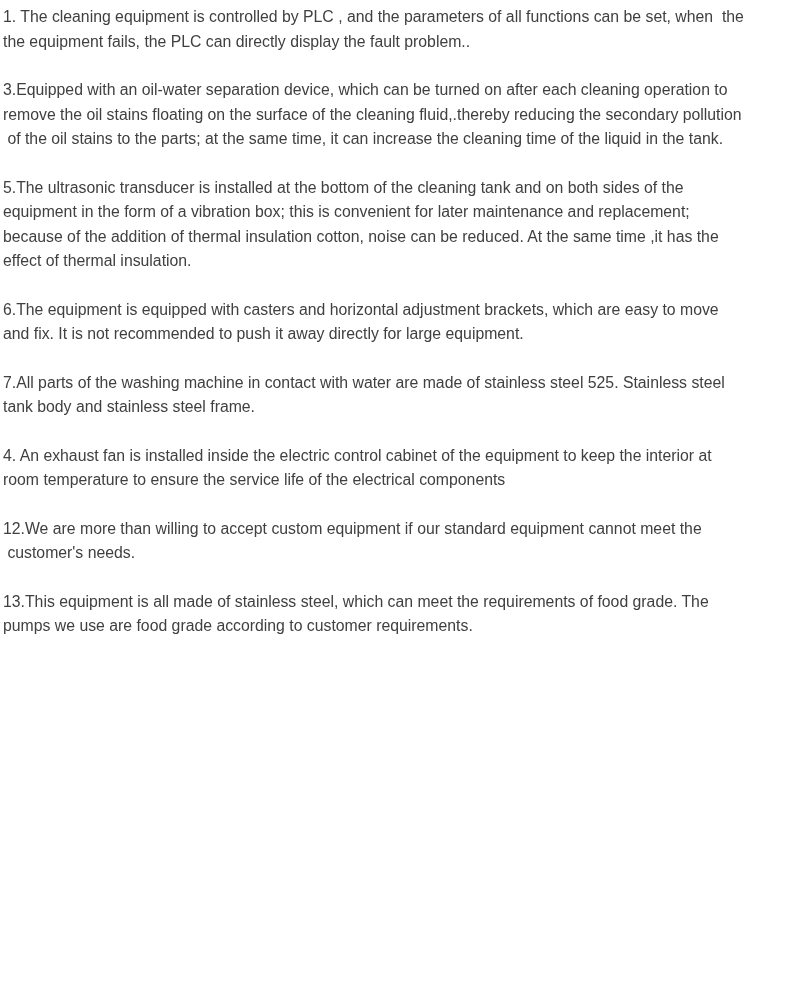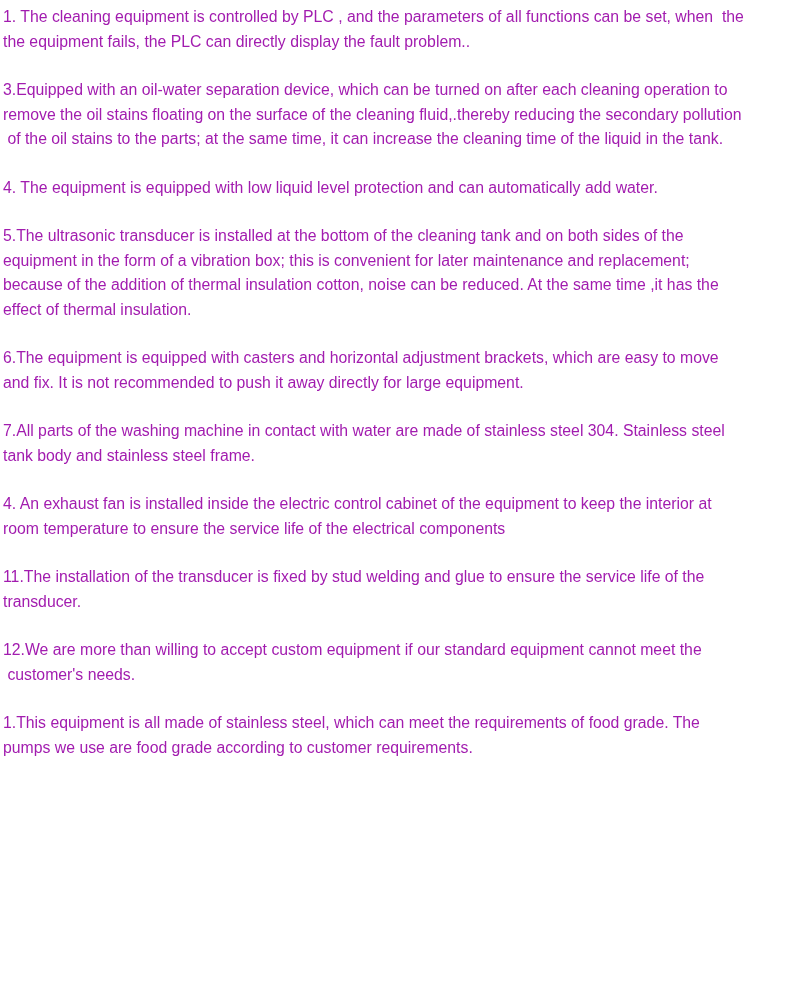--- a/index.html
+++ b/index.html
@@ -10,49 +10,46 @@
   body {
     width: 800px;
     height: 1000px;
     overflow: hidden;
     font-family: "Liberation Sans", sans-serif;
   }
   .doc {
     box-sizing: border-box;
     width: 800px;
     padding: 5px 0 0 3px;
-    color: #a21caf;
+    color: #404040;
     font-size: 15.8px;
     line-height: 24.5px;
     font-weight: 400;
   }
   .para {
     white-space: pre-wrap;       
     margin: 0 0 24px 0;
   }
 </style>
 </head>
 <body>
 
 <div class="doc">
   <div class="para">1. The cleaning equipment is controlled by PLC , and the parameters of all functions can be set, when  the
 the equipment fails, the PLC can directly display the fault problem..</div>
   <div class="para">3.Equipped with an oil-water separation device, which can be turned on after each cleaning operation to
 remove the oil stains floating on the surface of the cleaning fluid,.thereby reducing the secondary pollution
  of the oil stains to the parts; at the same time, it can increase the cleaning time of the liquid in the tank.</div>
-  <div class="para">4. The equipment is equipped with low liquid level protection and can automatically add water.</div>
   <div class="para">5.The ultrasonic transducer is installed at the bottom of the cleaning tank and on both sides of the
 equipment in the form of a vibration box; this is convenient for later maintenance and replacement;
 because of the addition of thermal insulation cotton, noise can be reduced. At the same time ,it has the
 effect of thermal insulation.</div>
   <div class="para">6.The equipment is equipped with casters and horizontal adjustment brackets, which are easy to move
 and fix. It is not recommended to push it away directly for large equipment.</div>
-  <div class="para">7.All parts of the washing machine in contact with water are made of stainless steel 304. Stainless steel
+  <div class="para">7.All parts of the washing machine in contact with water are made of stainless steel 525. Stainless steel
 tank body and stainless steel frame.</div>
   <div class="para">4. An exhaust fan is installed inside the electric control cabinet of the equipment to keep the interior at
 room temperature to ensure the service life of the electrical components</div>
-  <div class="para">11.The installation of the transducer is fixed by stud welding and glue to ensure the service life of the
-transducer.</div>
   <div class="para">12.We are more than willing to accept custom equipment if our standard equipment cannot meet the
  customer's needs.</div>
-  <div class="para">1.This equipment is all made of stainless steel, which can meet the requirements of food grade. The
+  <div class="para">13.This equipment is all made of stainless steel, which can meet the requirements of food grade. The
 pumps we use are food grade according to customer requirements.</div>
 </div>
 
 </body></html>

